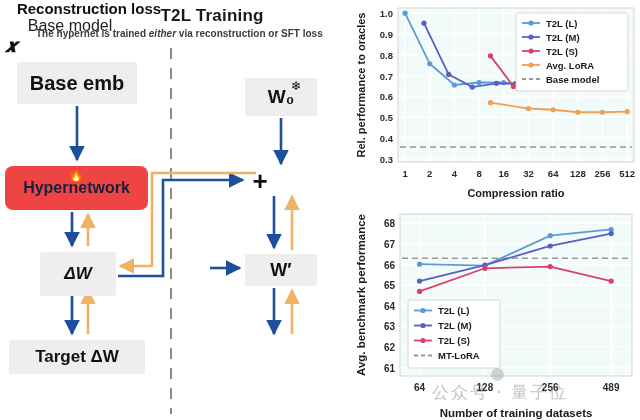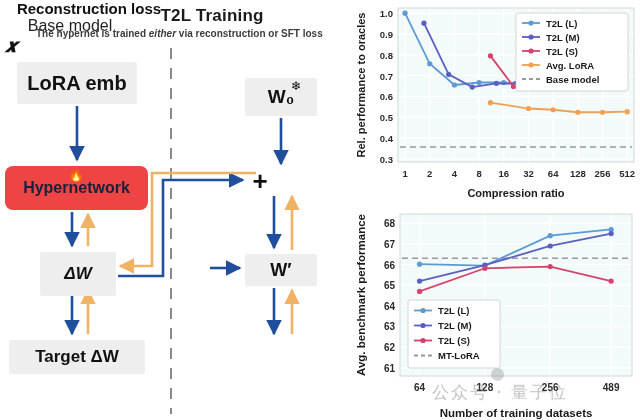--- a/index.html
+++ b/index.html
@@ -110,21 +110,21 @@
 
       <line x1="292" y1="250" x2="292" y2="196" stroke="#f0b265" stroke-width="2.6" marker-end="url(#ahO)"></line>
 
       <line x1="210" y1="268" x2="240" y2="268" stroke="#1f4e9c" stroke-width="2.6" marker-end="url(#ahB)"></line>
 
       <line x1="274" y1="288" x2="274" y2="334" stroke="#1f4e9c" stroke-width="2.6" marker-end="url(#ahB)"></line>
 
       <line x1="292" y1="334" x2="292" y2="290" stroke="#f0b265" stroke-width="2.6" marker-end="url(#ahO)"></line>
     </svg>
 
-    <div class="node" id="n-task">LoRA emb</div>
+    <div class="node" id="n-task">Base emb</div>
     <div class="node blue" id="n-hyper">Hypernetwork</div>
     <span class="emoji" id="fire">🔥</span>
     <div class="node" id="n-dw">ΔW</div>
     <div class="node" id="n-target">Target ΔW</div>
     <div id="n-recon">Reconstruction loss</div>
 
     <div id="n-basemodel">Base model</div>
     <div class="node" id="n-w0">W₀</div>
     <span class="emoji" id="snow">❄</span>
     <div class="node plain" id="n-plus">+</div>

